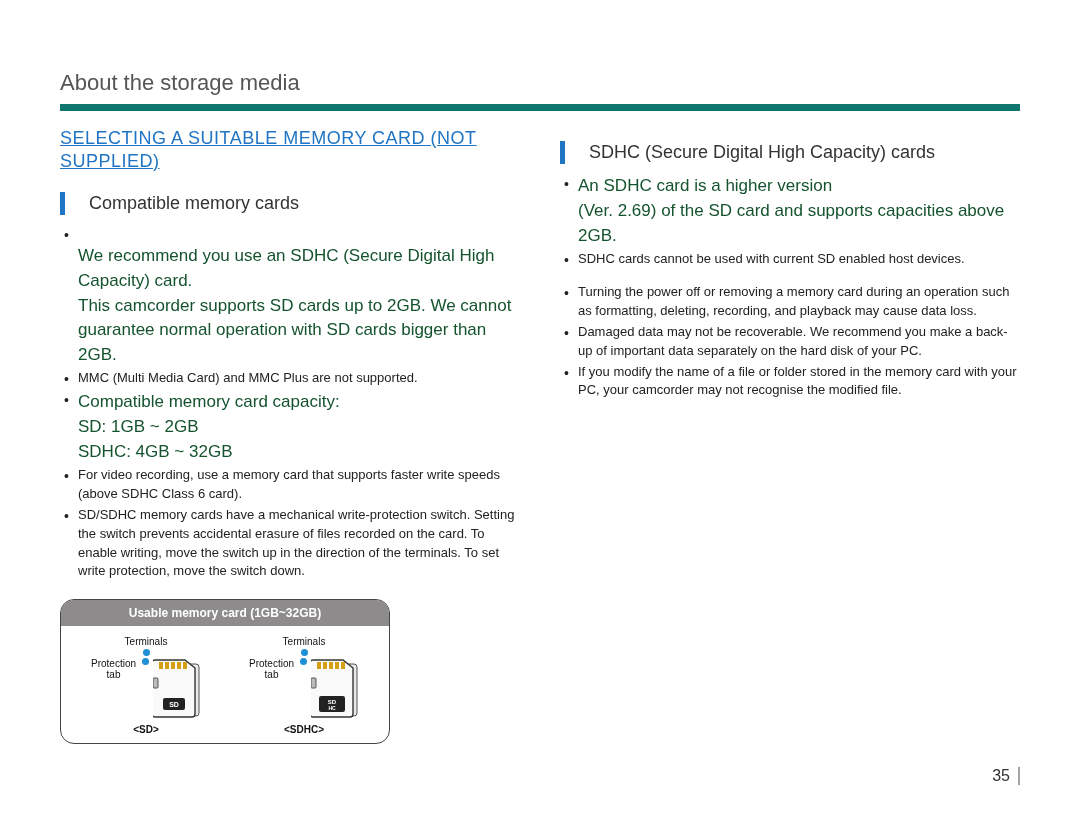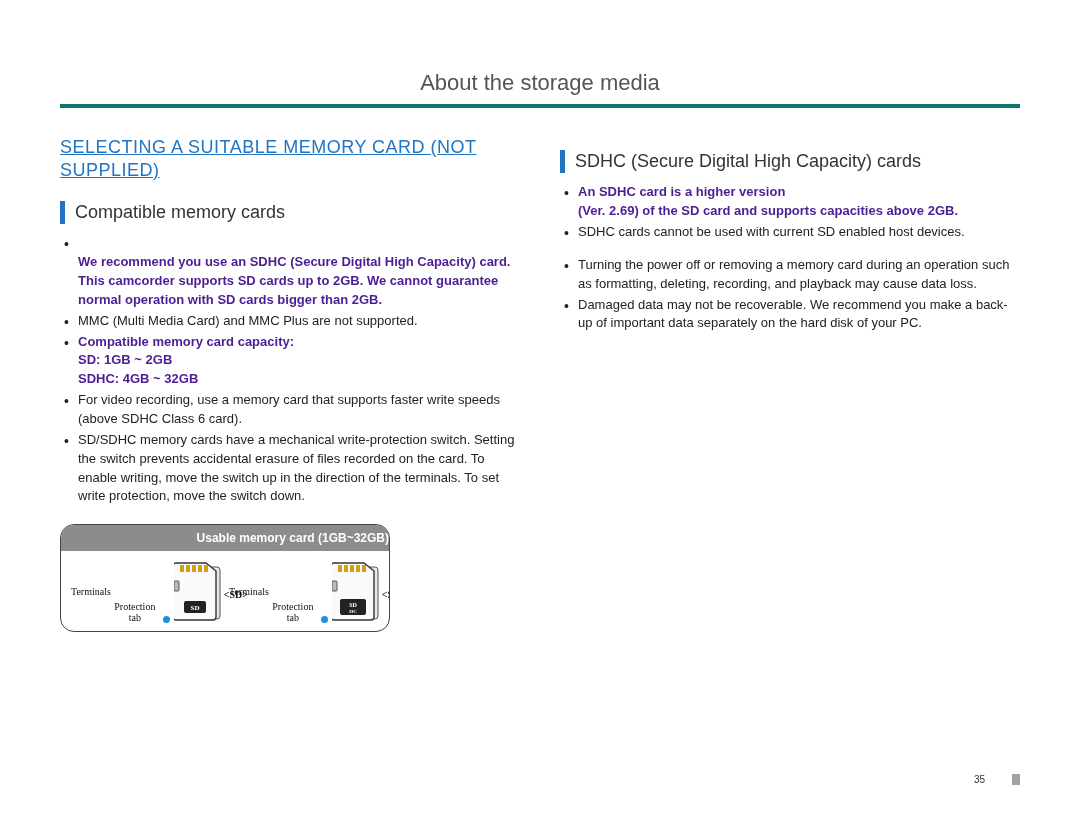--- a/index.html
+++ b/index.html
@@ -6,26 +6,26 @@
     body {
       width: 1080px;
       height: 825px;
       font-family: Arial, Helvetica, sans-serif;
       background: #fff;
       color: #333;
       position: relative;
       padding: 70px 60px 50px 60px;
     }
     .page-header {
-      text-align: center;
+      text-align: left;
       font-size: 22px;
       color: #555;
-      border-bottom: 4px solid #0f766e;
+      border-bottom: 7px solid #0f766e;
       padding-bottom: 8px;
-      margin-bottom: 28px;
+      margin-bottom: 16px;
       font-weight: 300;
     }
     .columns {
       display: flex;
       gap: 40px;
     }
     .col {
       flex: 1;
       min-width: 0;
     }
@@ -36,21 +36,21 @@
       letter-spacing: 0.5px;
       margin-bottom: 20px;
       line-height: 1.25;
       text-decoration: underline;
     }
     .section-heading {
       font-size: 18px;
       color: #333;
       font-weight: 400;
       border-left: 5px solid #1f74c4;
-      padding-left: 10px;
+      padding-left: 24px;
       margin: 14px 0 10px 0;
       line-height: 1.3;
     }
     ul.bullets {
       list-style: none;
       padding-left: 18px;
       margin-bottom: 14px;
     }
     ul.bullets > li {
       position: relative;
@@ -61,65 +61,63 @@
     }
     ul.bullets > li::before {
       content: "•";
       position: absolute;
       left: -14px;
       top: 0;
       font-size: 14px;
       color: #222;
     }
     .subline {
-      font-size: 13px;
-      color: #4c1d95;
+      font-size: 17px;
+      color: #14532d;
       line-height: 1.45;
-      font-weight: bold;
     }
 
     .card-box {
       width: 330px;
       border: 1.5px solid #444;
       border-radius: 14px;
       overflow: hidden;
       margin-top: 18px;
       background: #fff;
     }
     .card-box-header {
       background: #8d8b8b;
       color: #fff;
-      text-align: right;
+      text-align: center;
       font-size: 12px;
       font-weight: bold;
       padding: 6px 0;
       border-top-left-radius: 12px;
       border-top-right-radius: 12px;
     }
     .card-box-body {
       display: flex;
       justify-content: space-around;
       padding: 10px 6px 8px 6px;
     }
     .card-item {
       display: flex;
-      flex-direction: row;
+      flex-direction: column;
       align-items: center;
       position: relative;
       width: 150px;
-      font-family: Liberation Serif, serif;
     }
     .lbl-terminals {
       font-size: 10px;
       color: #111;
       margin-bottom: 2px;
     }
     .card-row {
       display: flex;
-      align-items: flex-end;
+      align-items: flex-start;
       gap: 4px;
     }
     .lbl-prot {
       font-size: 10px;
       color: #111;
       text-align: center;
       line-height: 1.1;
       width: 48px;
     }
     .dot {
@@ -134,24 +132,24 @@
       font-size: 10px;
       font-weight: bold;
       color: #111;
       margin-top: 4px;
     }
 
     .page-number {
       position: absolute;
       right: 60px;
       bottom: 40px;
-      font-size: 10px;
+      font-size: 16px;
       color: #333;
-      border-right: 8px solid #a3a3a3;
-      padding-right: 27px;
+      border-right: 2px solid #a3a3a3;
+      padding-right: 8px;
     }
   </style>
 </head>
 <body>
 
 <div class="page-header">About the storage media</div>
 
 <div class="columns">
   <div class="col">
 
@@ -248,17 +246,18 @@
       <li>
         <span class="subline">An SDHC card is a higher version</span><br>
         <span class="subline">(Ver. 2.69) of the SD card and supports capacities above 2GB.</span>
       </li>
       <li>SDHC cards cannot be used with current SD enabled host devices.</li>
     </ul>
 
     <ul class="bullets">
       <li>Turning the power off or removing a memory card during an operation such as formatting, deleting, recording, and playback may cause data loss.</li>
       <li>Damaged data may not be recoverable. We recommend you make a back-up of important data separately on the hard disk of your PC.</li>
+      <li>If you modify the name of a file or folder stored in the memory card with your PC, your camcorder may not recognise the modified file.</li>
     </ul>
   </div>
 </div>
 
 <div class="page-number">35</div>
 
 </body></html>

